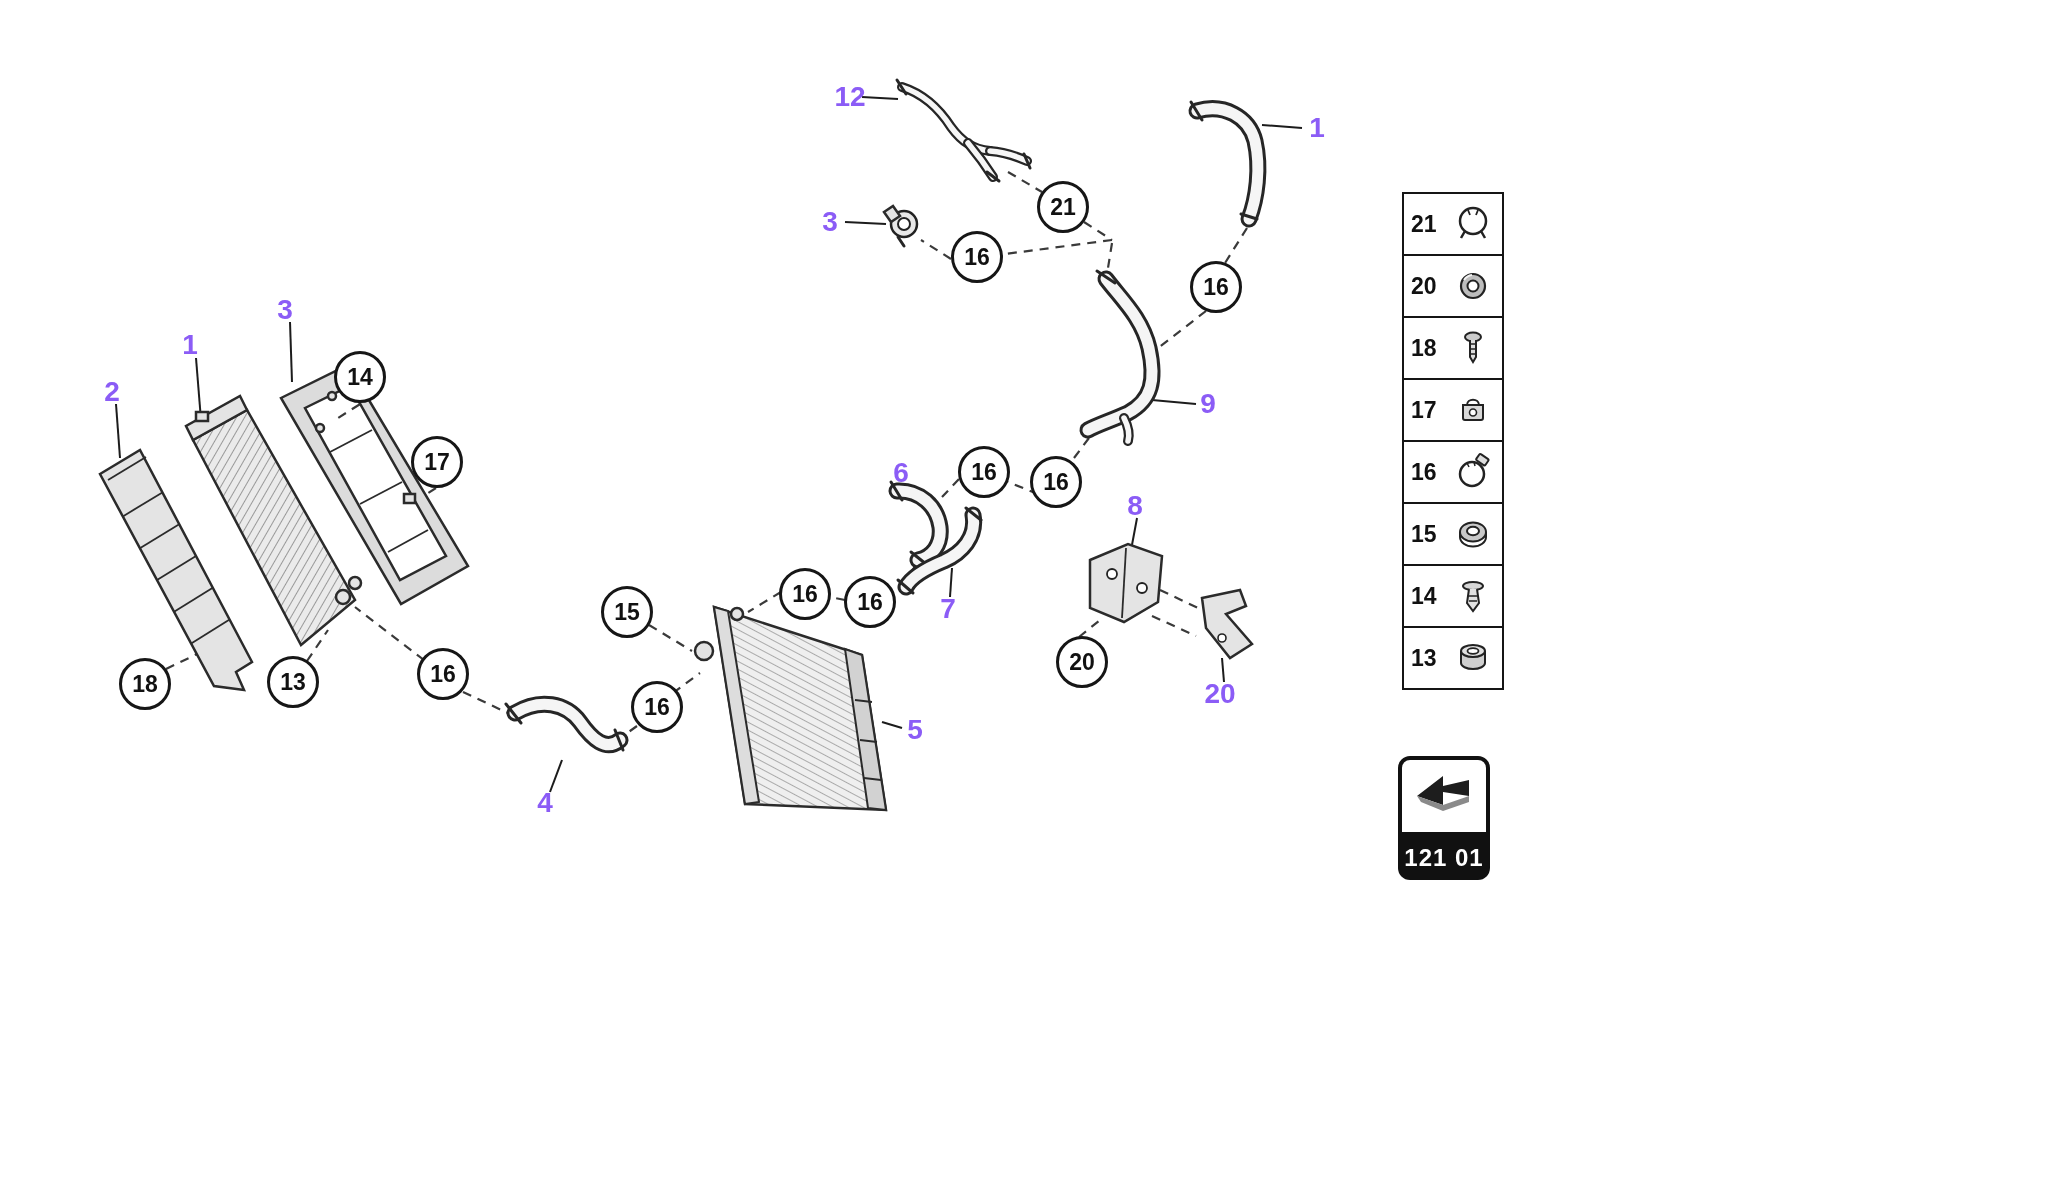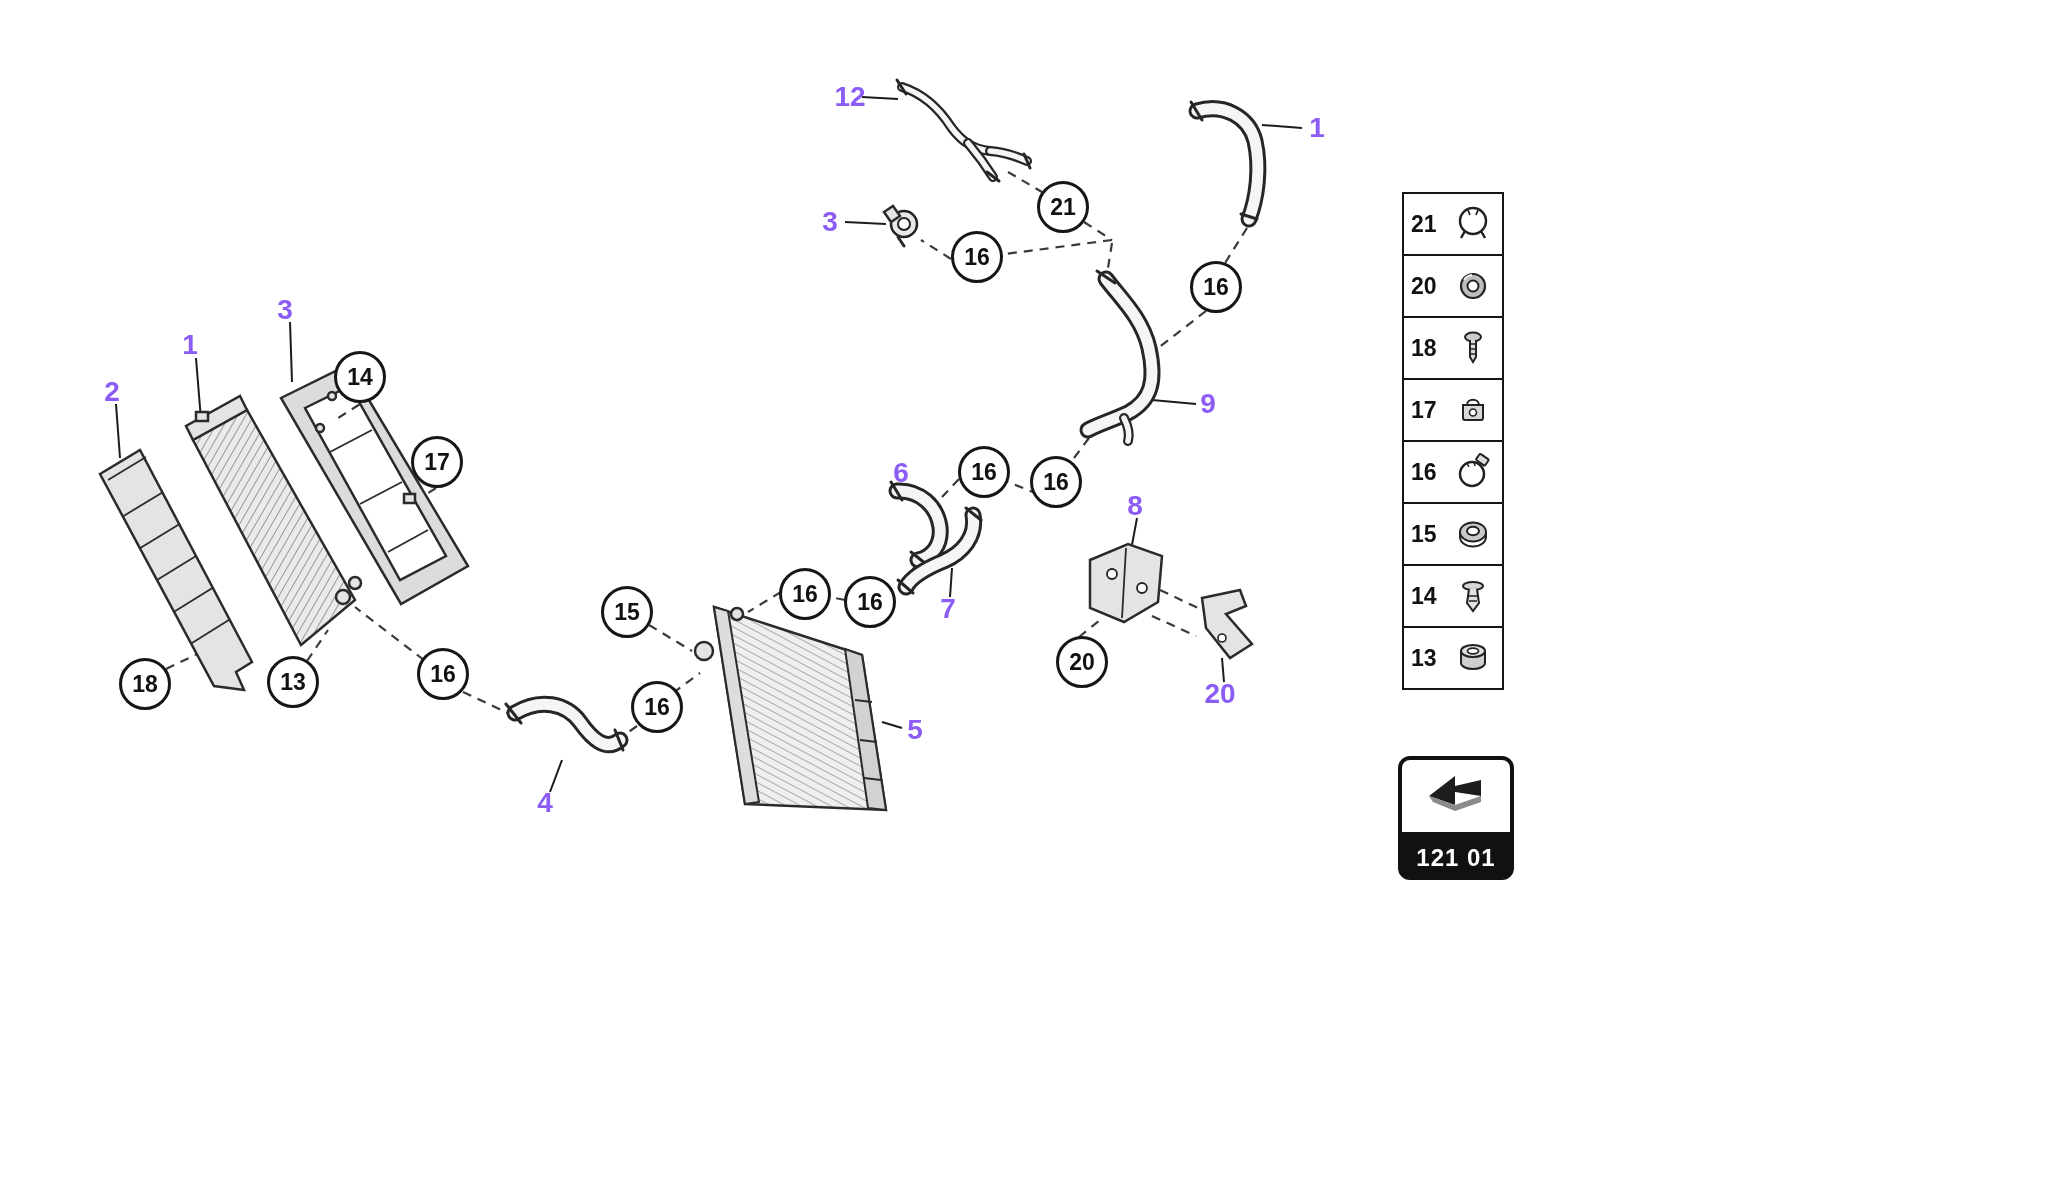--- a/index.html
+++ b/index.html
@@ -24,21 +24,21 @@
   .legend-row {
     height: 64px; border: 2px solid #151515; background: #fff;
     display: flex; align-items: center; justify-content: space-between;
     padding: 0 7px; margin-top: -2px; cursor: pointer;
   }
   .legend-row:first-child { margin-top: 0; }
   .legend-num { font-size: 23px; font-weight: bold; color: #111; }
   .legend-icon { display: flex; align-items: center; }
 
   
-  .badge { position: absolute; left: 1398px; top: 756px; width: 116px; z-index: 6; }
+  .badge { position: absolute; left: 1398px; top: 756px; width: 92px; z-index: 6; }
   .badge-icon-box {
     height: 80px; border: 4px solid #111; border-radius: 12px 12px 0 0;
     background: #fff; display: flex; align-items: center; justify-content: center;
   }
   .badge-code {
     height: 44px; background: #111; border-radius: 0 0 12px 12px;
     color: #fff; display: flex; align-items: center; justify-content: center;
     font-size: 24px; font-weight: bold; letter-spacing: 1px;
   }
 

